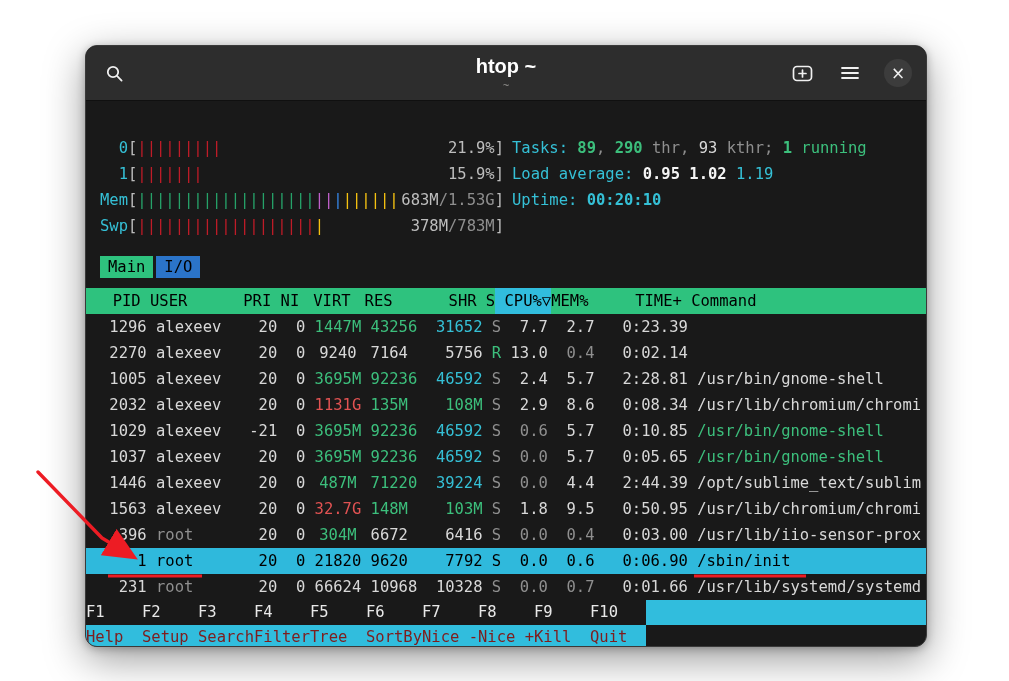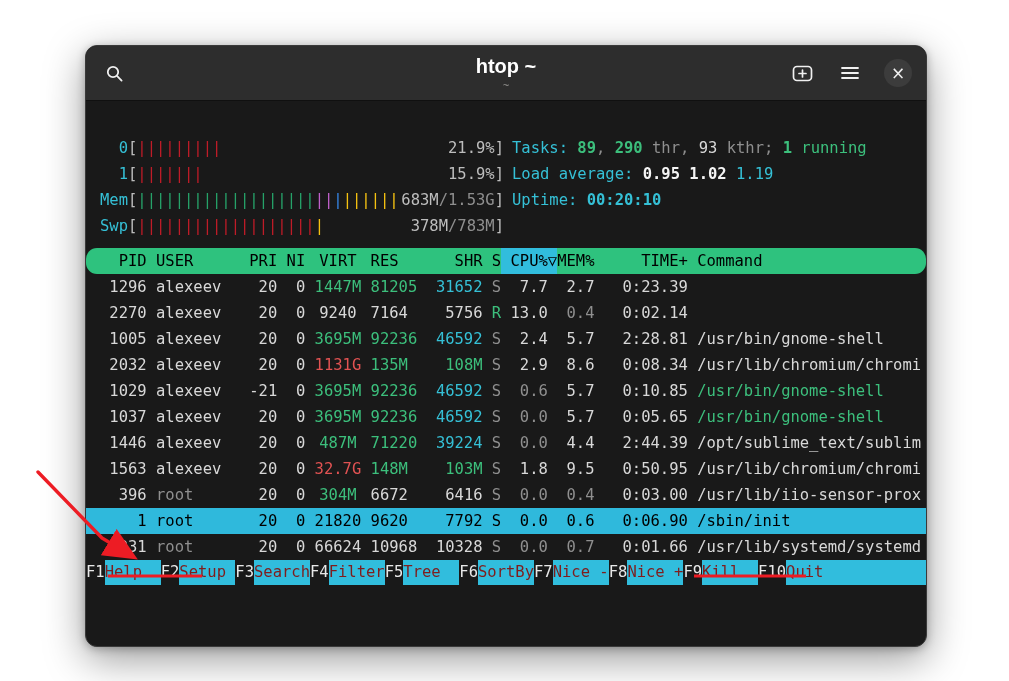--- a/index.html
+++ b/index.html
@@ -60,21 +60,21 @@
   .info{flex:1;padding-left:8px;}
   .info-line{height:26px;white-space:pre;}
 
   .tabs{display:flex;gap:3px;padding:0 14px;margin-top:16px;height:24px;align-items:center;color:#000;}
   .tab{height:22px;line-height:22px;padding:0 8px;}
   .tab-active{background:var(--green,#2ec27e);}
   .tab-io{background:var(--tabio,#2b74c9);}
 
   .thead{
     display:flex;margin-top:9px;height:26px;line-height:26px;
-    background:var(--green,#2ec27e);color:#000;padding-left:14px;border-radius:11px;
+    background:var(--green,#2ec27e);color:#000;padding-left:8px;
   }
   .thead .col-cpu{background:var(--cyanbg,#31bddd);}
 
   .rows{}
   .row{display:flex;height:26px;line-height:26px;padding-left:14px;}
   .row.selected{background:var(--selbg,#2fb9dc);}
   .row.selected span{color:#000 !important;}
 
   .cell{display:inline-block;white-space:pre;overflow:hidden;}
   .col-pid {width:5ch;text-align:right;}
@@ -87,21 +87,21 @@
   .col-s   {width:2ch;text-align:right;}
   .col-cpu {width:6ch;text-align:right;}
   .row .col-cpu{width:5ch;padding-right:1ch;}
   .col-mem {width:5ch;text-align:right;}
   .thead .col-mem{text-align:left;}
   .row .col-mem{width:4ch;padding-right:1ch;}
   .col-time{width:9ch;text-align:right;}
   .col-cmd {flex:1;padding-left:1ch;text-align:left;}
 
   .fbar{display:flex;height:25px;line-height:25px;margin-top:0;}
-  .fk{display:flex;}
+  .fk{display:flex;flex-direction:column;}
   .fk-key{color:#e8e8e8;white-space:pre;}
   .fk-label{background:var(--cyanbg,#31bddd);color:#7f1d1d;white-space:pre;}
   .fk-fill{flex:1;background:var(--cyanbg,#31bddd);}
 
   .overlay{position:absolute;left:0;top:0;width:1009px;height:681px;pointer-events:none;z-index:10;}
 </style>
 </head>
 <body>
 
 <div class="window">
@@ -147,20 +147,24 @@
           <div class="meter-row"><span class="mlabel c-cyan">1</span><span class="brk">[</span><span class="mbars"><span style="color: rgb(192, 28, 40);">|||||||</span></span><span class="mval"><span class="c-gray">15.9%</span></span><span class="brk">]</span></div>
           <div class="meter-row"><span class="mlabel c-cyan">Mem</span><span class="brk">[</span><span class="mbars"><span style="color: rgb(38, 162, 105);">|||||||||||||||||||</span><span style="color: rgb(192, 97, 203);">||</span><span style="color: rgb(53, 132, 228);">|</span><span style="color: rgb(245, 194, 17);">||||||</span></span><span class="mval"><span class="c-gray">683M</span><span class="c-dim">/1.53G</span></span><span class="brk">]</span></div>
           <div class="meter-row"><span class="mlabel c-cyan">Swp</span><span class="brk">[</span><span class="mbars"><span style="color: rgb(192, 28, 40);">|||||||||||||||||||</span><span style="color: rgb(245, 194, 17);">|</span></span><span class="mval"><span class="c-gray">378M</span><span class="c-dim">/783M</span></span><span class="brk">]</span></div>
         </div>
       <div class="info" id="info">
           <div class="info-line"><span class="c-cyan">Tasks: </span><span class="c-green b">89</span><span class="c-dim">, </span><span class="c-green b">290</span><span class="c-dim"> thr</span><span class="c-dim">, </span><span class="c-text">93</span><span class="c-dim"> kthr</span><span class="c-dim">; </span><span class="c-green b">1</span><span class="c-green"> running</span></div>
           <div class="info-line"><span class="c-cyan">Load average: </span><span class="c-white b">0.95 </span><span class="c-white b">1.02 </span><span class="c-cyan">1.19</span></div>
           <div class="info-line"><span class="c-cyan">Uptime: </span><span class="c-cyan b">00:20:10</span></div>
         </div>
     </div>
+    <div class="tabs" id="tabs">
+        <span class="tab tab-active">Main</span>
+        <span class="tab tab-io">I/O</span>
+      </div>
     <div class="thead" id="thead">
         <span class="cell col-pid">PID</span>
         <span class="cell col-user">USER</span>
         <span class="cell col-pri">PRI</span>
         <span class="cell col-ni">NI</span>
         <span class="cell col-virt">VIRT</span>
         <span class="cell col-res">RES</span>
         <span class="cell col-shr">SHR</span>
         <span class="cell col-s">S</span>
         <span class="cell col-cpu">CPU%▽</span>
@@ -168,21 +172,21 @@
         <span class="cell col-time">TIME+</span>
         <span class="cell col-cmd">Command</span>
       </div>
     <div class="rows" id="rows">
         <div class="row">
           <span class="cell col-pid c-text">1296</span>
           <span class="cell col-user c-text">alexeev</span>
           <span class="cell col-pri c-text">20</span>
           <span class="cell col-ni c-text">0</span>
           <span class="cell col-virt c-green">1447M</span>
-          <span class="cell col-res c-green">81205</span>
+          <span class="cell col-res c-green">43256</span>
           <span class="cell col-shr c-cyan">31652</span>
           <span class="cell col-s c-dim">S</span>
           <span class="cell col-cpu c-text">7.7</span>
           <span class="cell col-mem c-text">2.7</span>
           <span class="cell col-time c-text">0:23.39</span>
         </div>
         <div class="row">
           <span class="cell col-pid c-text">2270</span>
           <span class="cell col-user c-text">alexeev</span>
           <span class="cell col-pri c-text">20</span>

